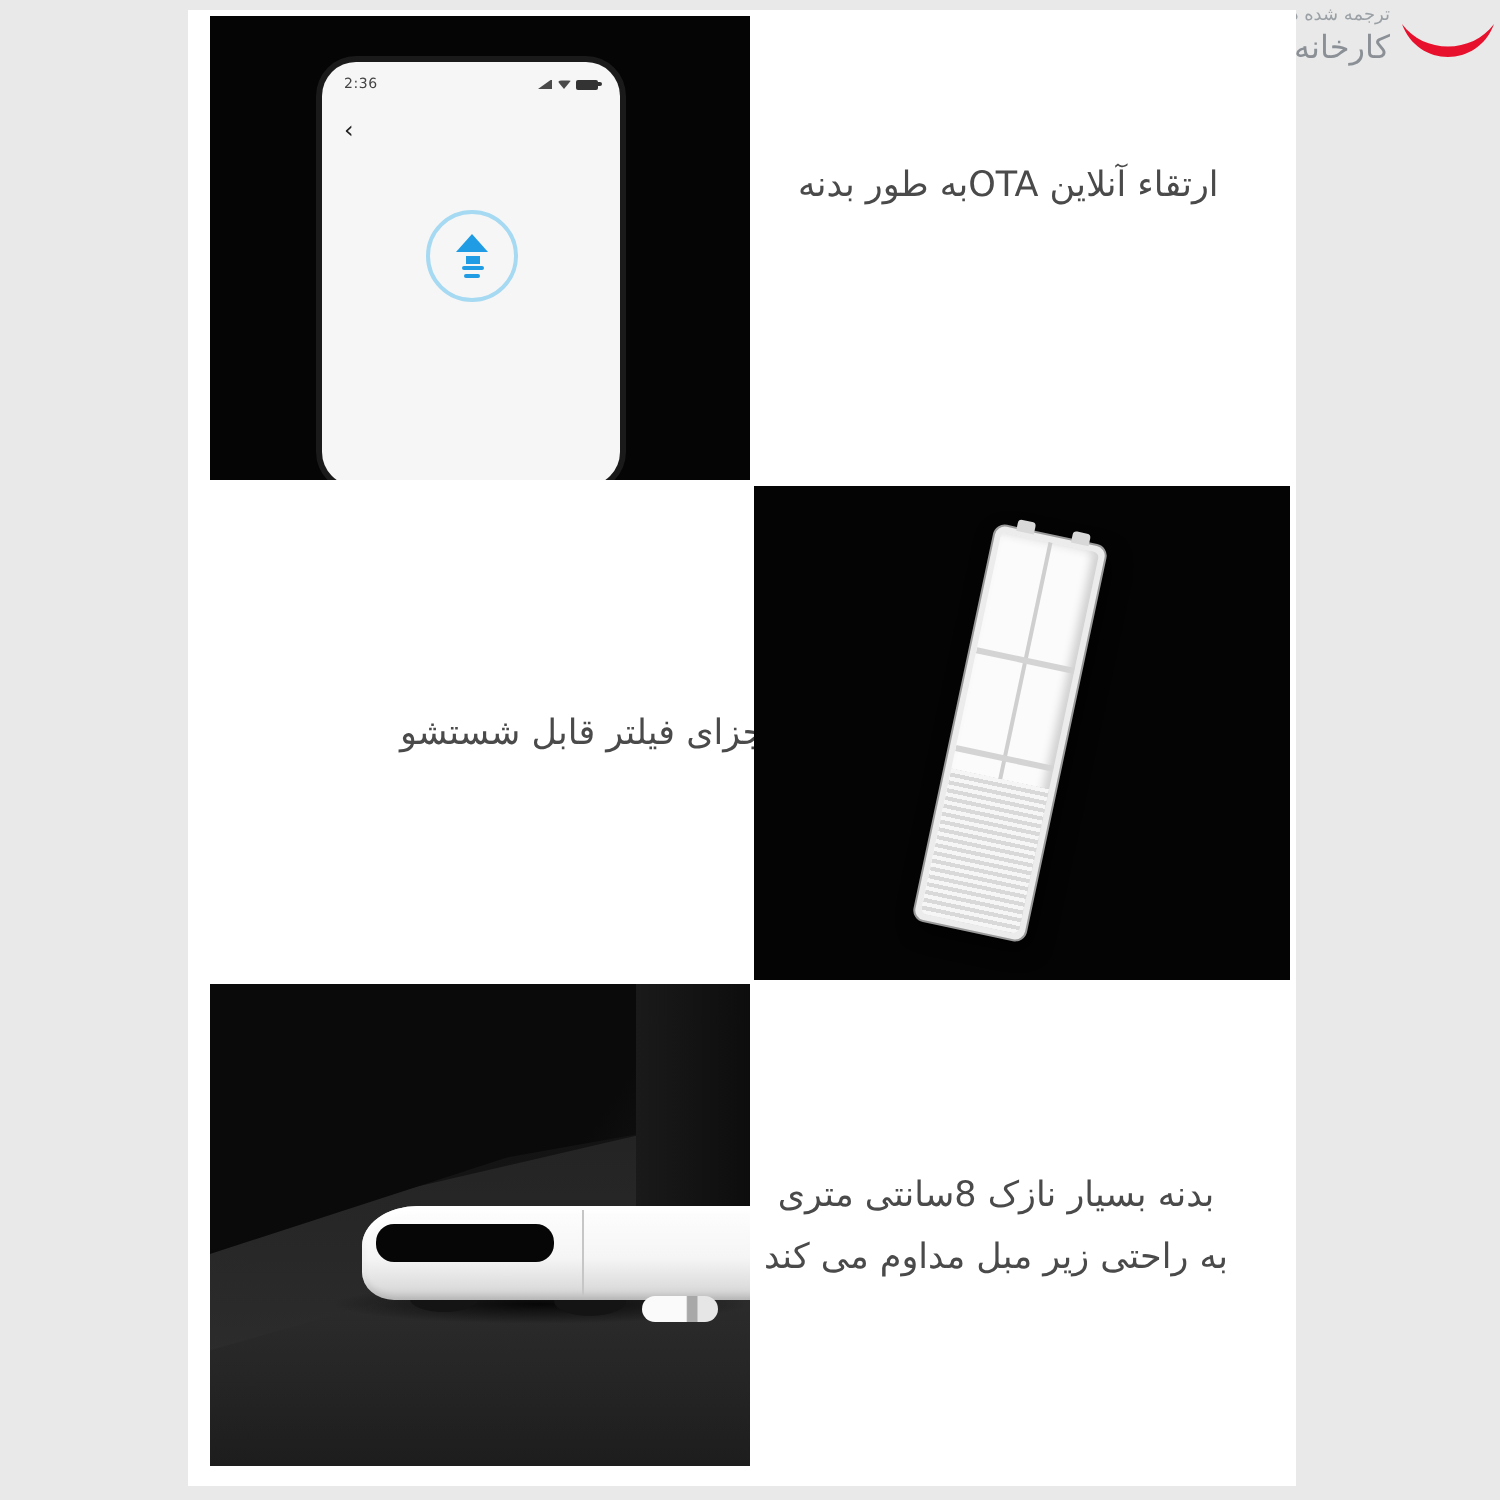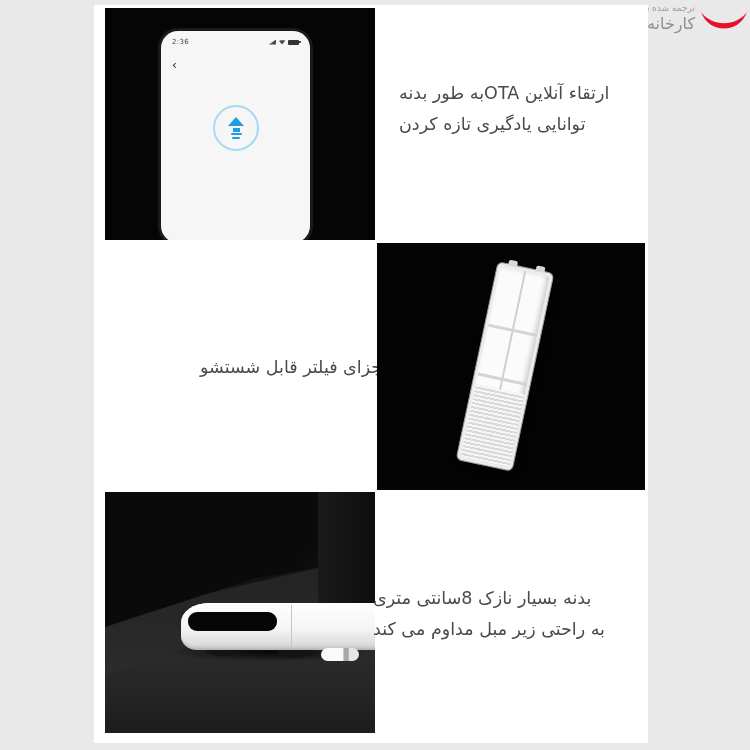--- a/index.html
+++ b/index.html
@@ -19,21 +19,21 @@
   .panel { position:absolute; background:#050505; overflow:hidden; }
   .panel-phone  { left:11px;  top:3px;   width:270px; height:232px;padding-left:32px; }
   .panel-filter { left:283px; top:238px; width:268px; height:247px; background:#040404; }
   .panel-robot  { left:11px;  top:487px; width:270px; height:241px; background:#151515; }
 
   
   .feature { position:absolute; direction:rtl; color:#4a4a4a; font-size:17.5px; line-height:31px; }
   .text-ota    { left:305px; top:73px;  width:240px; text-align:left; }
   .text-filter { left:63px;  top:325px; width:230px; text-align:right;margin-top:22px; }
   .text-filter .l2 { font-size:15.5px; }
-  .text-slim   { right:25px; top:578px; width:250px; text-align:left; }
+  .text-slim   { right:25px; top:578px; width:250px; text-align:center; }
 
   
   .phone { position:absolute; left:53px; top:20px; width:155px; height:218px;
            background:#1a1a1a; border-radius:20px; padding:3px; }
   .screen { position:relative; width:100%; height:100%; background:#f6f6f6; border-radius:17px; overflow:hidden; }
   .statusbar { display:flex; justify-content:space-between; align-items:center; padding:7px 11px 0 11px; }
   .sb-time { font-size:7px; color:#444; letter-spacing:.3px; }
   .sb-icons { display:flex; align-items:center; gap:2.5px; }
   .ic-signal { width:7px; height:5px; background:#4a4a4a; clip-path:polygon(0 100%, 100% 0, 100% 100%); }
   .ic-wifi { width:7px; height:5px; background:#4a4a4a; clip-path:polygon(50% 100%, 0 15%, 100% 15%); border-radius:2px; }
@@ -118,21 +118,20 @@
             <span class="upd-stem"></span>
             <span class="upd-bar"></span>
             <span class="upd-bar short"></span>
           </div>
         </div>
       </div>
     </div>
 
     <div class="feature text-ota">
       <div class="l1">ارتقاء آنلاین OTAبه طور بدنه</div>
-      <div class="l2">توانایی یادگیری تازه کردن</div>
     </div>
 
     <div class="feature text-filter">
       <div class="l1">اجزای فیلتر قابل شستشو</div>
     </div>
 
     <div class="panel panel-filter">
       <div class="filter-obj">
         <span class="filter-tab tab-a"></span>
         <span class="filter-tab tab-b"></span>

